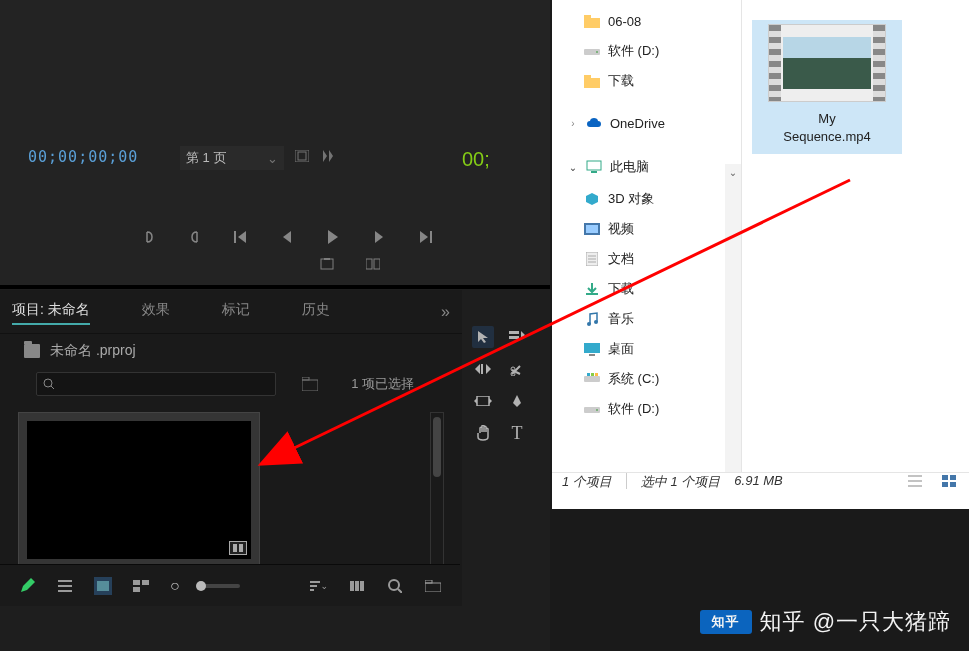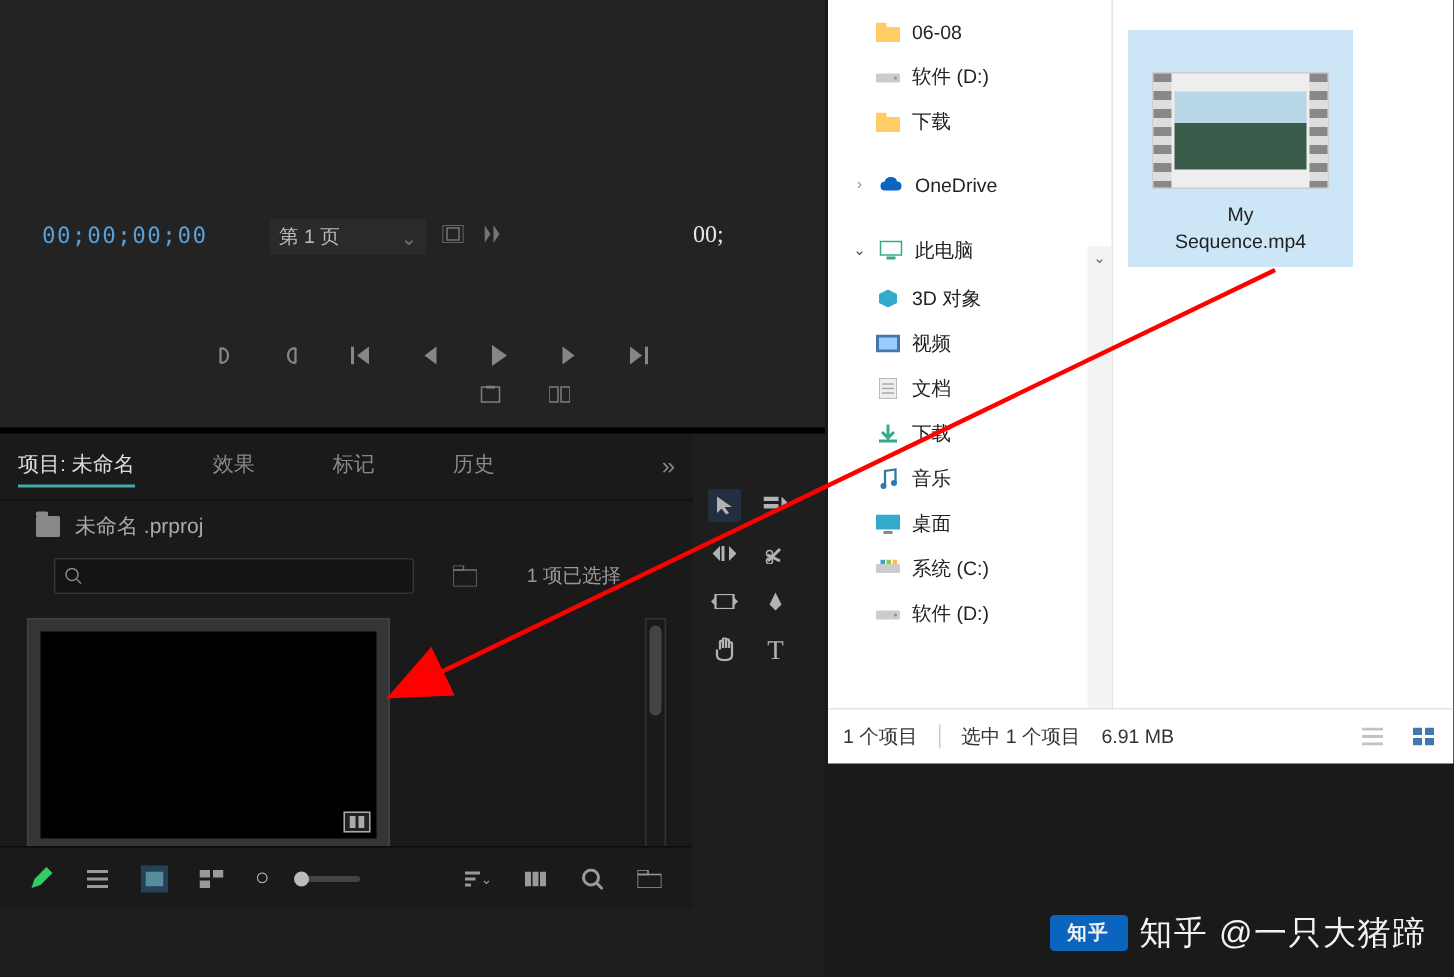--- a/index.html
+++ b/index.html
@@ -6,21 +6,21 @@
   body { width: 969px; height: 651px; background: #1a1a1a; color: #bbb; position: relative; overflow: hidden; }
 
   
   .left-pane { position: absolute; left: 0; top: 0; width: 550px; height: 651px; background: #1e1e1e; }
   .monitor-area { position: absolute; left: 0; top: 0; width: 462px; height: 285px; background: #232323; }
   .timecode { position: absolute; left: 28px; top: 148px; color: #5aa0d8; font-size: 15px; font-family: monospace; letter-spacing: 1px; }
   .page-select { position: absolute; left: 180px; top: 146px; width: 104px; height: 24px; background: #2a2a2a; border: none; color: #bbb; font-size: 13px; padding: 2px 6px; display: flex; align-items: center; justify-content: space-between; }
   .page-select .chev { opacity: .5; }
   .fit-icons { position: absolute; left: 294px; top: 148px; display: flex; gap: 12px; opacity: .6; }
   .fit-icons span { width: 16px; height: 16px; display: inline-flex; align-items: center; justify-content: center; }
-  .tc2 { position: absolute; left: 526px; top: 148px; color: #e5e5e5; font-size: 16px; font-family: Liberation Serif, serif; }
+  .tc2 { position: absolute; left: 526px; top: 148px; color: #84cc16; font-size: 20px; font-family: Liberation Sans, sans-serif; }
   .transport { position: absolute; left: 140px; top: 228px; display: flex; gap: 28px; align-items: center; opacity: .65; }
   .transport span { width: 18px; height: 18px; display: inline-flex; align-items: center; justify-content: center; }
   .transport2 { position: absolute; left: 320px; top: 256px; display: flex; gap: 28px; opacity: .6; }
   .transport2 span { width: 18px; height: 18px; }
   .right-timecode-area { position: absolute; left: 462px; top: 0; width: 88px; height: 285px; background: #232323; }
 
   
   .divider { position: absolute; left: 0; top: 285px; width: 550px; height: 4px; background: #000; }
 
   
@@ -64,28 +64,28 @@
   .nav-tree { width: 190px; border-right: 1px solid #e5e5e5; padding: 6px 0; overflow: hidden; position: relative; }
   .nav-scroll { position: absolute; right: 0; top: 164px; width: 16px; height: 308px; background: #f3f3f3; display: flex; flex-direction: column; align-items: center; }
   .nav-scroll .up, .nav-scroll .down { width: 16px; height: 16px; display: flex; align-items: center; justify-content: center; color: #666; font-size: 10px; }
   .tree-item { display: flex; align-items: center; height: 30px; padding-left: 28px; gap: 8px; cursor: default; }
   .tree-item.sub { padding-left: 32px; }
   .tree-item.onedrive { padding-left: 16px; height: 34px; }
   .tree-item.pc { padding-left: 16px; height: 34px; }
   .tree-item.selected { background: #d6e8f7; }
   .tree-icon { width: 16px; height: 16px; display: inline-flex; align-items: center; justify-content: center; }
   .content-pane { flex: 1; padding: 20px 10px; }
-  .file-tile { width: 150px; text-align: center; background: #cde6f7; padding: 28px 4px 8px; }
+  .file-tile { width: 150px; text-align: center; background: #cde6f7; padding: 4px 4px 8px; }
   .file-tile .film { width: 118px; height: 78px; margin: 0 auto 8px; background: #eee; position: relative; border: 1px solid #ccc; }
   .file-tile .film::before, .file-tile .film::after { content: ""; position: absolute; top: 0; bottom: 0; width: 12px; background: repeating-linear-gradient(#888 0 6px, #ddd 6px 12px); }
   .file-tile .film::before { left: 0; }
   .file-tile .film::after { right: 0; }
   .file-tile .film .frame { position: absolute; left: 14px; right: 14px; top: 12px; bottom: 12px; background: linear-gradient(#b7d6e6 0 40%, #3a5a4a 40% 100%); }
   .file-tile .fname { font-size: 13px; line-height: 1.4; color: #222; }
-  .statusbar { height: 36px; border-top: 1px solid #e5e5e5; display: flex; align-items: center; padding: 0 10px; gap: 14px; color: #333; font-size: 13px; }
+  .statusbar { height: 36px; border-top: 1px solid #e5e5e5; display: flex; align-items: flex-start; padding: 0 10px; gap: 14px; color: #333; font-size: 13px; font-style: italic; }
   .statusbar .sep { width: 1px; height: 16px; background: #ccc; }
   .statusbar .spacer { flex: 1; }
   .statusbar .view-btn { width: 20px; height: 16px; display: inline-flex; align-items: center; justify-content: center; opacity: .5; }
 
   
   .arrow-svg { position: absolute; left: 0; top: 0; pointer-events: none; }
 
   
   .watermark { position: absolute; right: 18px; bottom: 14px; color: #fff; font-size: 22px; letter-spacing: 1px; display: flex; align-items: center; gap: 8px; opacity: .95; }
   .watermark .zh-logo { width: 52px; height: 24px; background: #0b69c7; color: #fff; font-size: 13px; font-weight: bold; display: inline-flex; align-items: center; justify-content: center; border-radius: 3px; }

